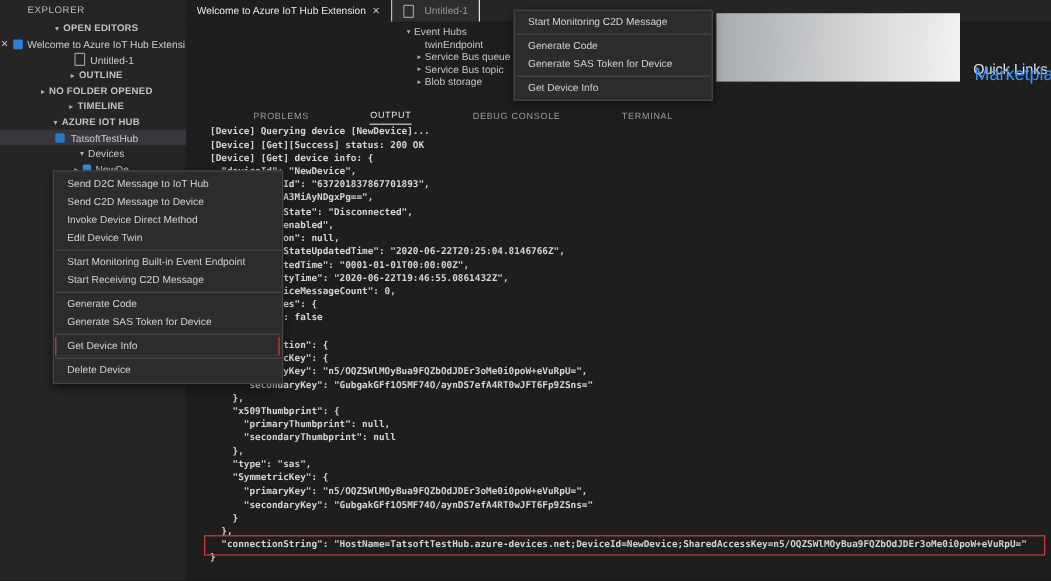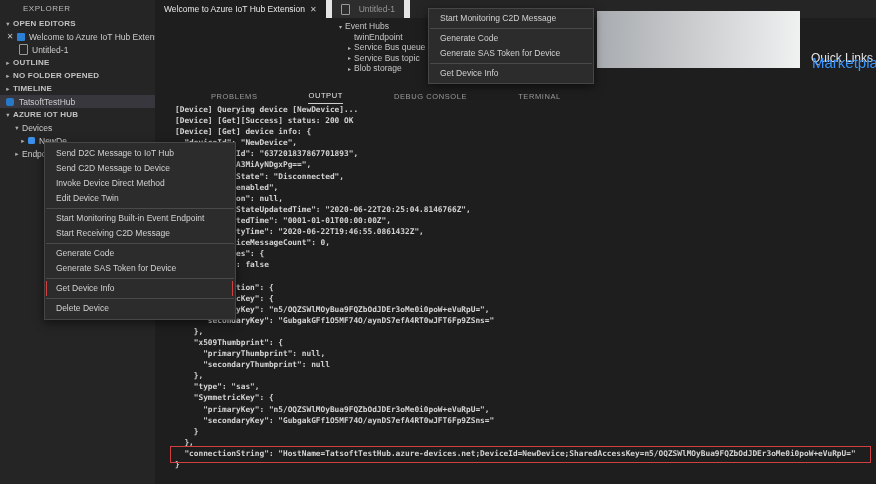--- a/index.html
+++ b/index.html
@@ -6,33 +6,33 @@
   html,body { margin:0; padding:0; background:#141414; }
   .stage {
     position:relative; width:876px; height:484px; overflow:hidden;
     background:#1e1e1e; font-family:"Liberation Sans","DejaVu Sans",sans-serif;
     color:#cccccc; cursor:default; user-select:none;
   }
 
   
   .sidebar { position:absolute; left:0; top:0; width:155px; height:484px; background:#252526; z-index:2; }
   .sb-title { height:17px; display:flex; align-items:center; padding-left:23px; font-size:8px; letter-spacing:.5px; color:#bbbbbb; }
-  .sb-row { display:flex; align-items:center; height:13px; white-space:nowrap; overflow:hidden; font-size:8.5px; color:#cccccc; }
+  .sb-row { display:flex; align-items:center; height:13px; white-space:nowrap; overflow:hidden; font-size:8.5px; color:#cccccc;justify-content:center; }
   .sb-head { font-weight:700; font-size:8px; color:#c2c2c2; letter-spacing:.2px; padding-left:3px; }
   .chev { width:10px; min-width:10px; text-align:center; font-size:6.5px; color:#b0b0b0; }
   .sel { background:#37373d; }
   .close-x { width:10px; min-width:10px; font-size:8px; color:#c5c5c5; text-align:center; margin-right:2px; }
   .ext-icon { width:8px; min-width:8px; height:8px; background:#2b7fd4; border-radius:1px; margin-right:4px; }
   .ficon { width:7px; min-width:7px; height:9px; border:1px solid #9a9a9a; border-radius:1px; margin-right:4px; }
   .hub-icon { width:8px; min-width:8px; height:8px; background:#2779c7; border-radius:2px; margin-right:5px; }
   .dev-icon { width:7px; min-width:7px; height:7px; background:#3b8eea; border-radius:1.5px; margin-right:4px; }
 
   
   .tabbar { position:absolute; left:155px; top:0; width:721px; height:18px; background:#252526; display:flex; z-index:0; }
-  .tab { display:flex; align-items:center; gap:5px; height:18px; padding:0 9px; font-size:8.5px; color:#969696; background:#2d2d2d; border-right:6px solid #e5e5e5; white-space:nowrap; }
+  .tab { display:flex; align-items:center; gap:5px; height:18px; padding:0 9px; font-size:8.5px; color:#969696; background:#2d2d2d; border-right:1px solid #e5e5e5; white-space:nowrap; }
   .tab.active { background:#1e1e1e; color:#e8e8e8; }
   .tab .close-x { margin:0; width:auto; min-width:0; }
 
   
   .demo-tree { position:absolute; left:336px; top:21px; z-index:1; font-size:8.5px; color:#c6c6c6; }
   .dt-row { display:flex; align-items:center; height:10.5px; white-space:nowrap; }
   .dt-row .chev { width:9px; min-width:9px; font-size:6px; }
   .dt-ind { margin-left:9px; }
   .demo-img { position:absolute; left:597px; top:11px; width:203px; height:57px; z-index:1;
               background:linear-gradient(92deg,#a8abaf 0%,#c9cbcd 45%,#f0f1f1 100%); }
@@ -176,28 +176,28 @@
       <span>OUTLINE</span>
     </div>
     <div class="sb-row sb-head">
       <span class="chev">▸</span>
       <span>NO FOLDER OPENED</span>
     </div>
     <div class="sb-row sb-head">
       <span class="chev">▸</span>
       <span>TIMELINE</span>
     </div>
+    <div class="sb-row sb-head">
+      <span class="chev">▾</span>
+      <span>AZURE IOT HUB</span>
+    </div>
+
     <div class="sb-row sel" style="padding-left:6px">
       <span class="hub-icon"></span>
       <span>TatsoftTestHub</span>
-    </div>
-
-    <div class="sb-row sb-head">
-      <span class="chev">▾</span>
-      <span>AZURE IOT HUB</span>
     </div>
     <div class="sb-row" style="padding-left:12px">
       <span class="chev">▾</span>
       <span>Devices</span>
     </div>
     <div class="sb-row" style="padding-left:18px">
       <span class="chev">▸</span>
       <span class="dev-icon"></span>
       <span>NewDe...</span>
     </div>

